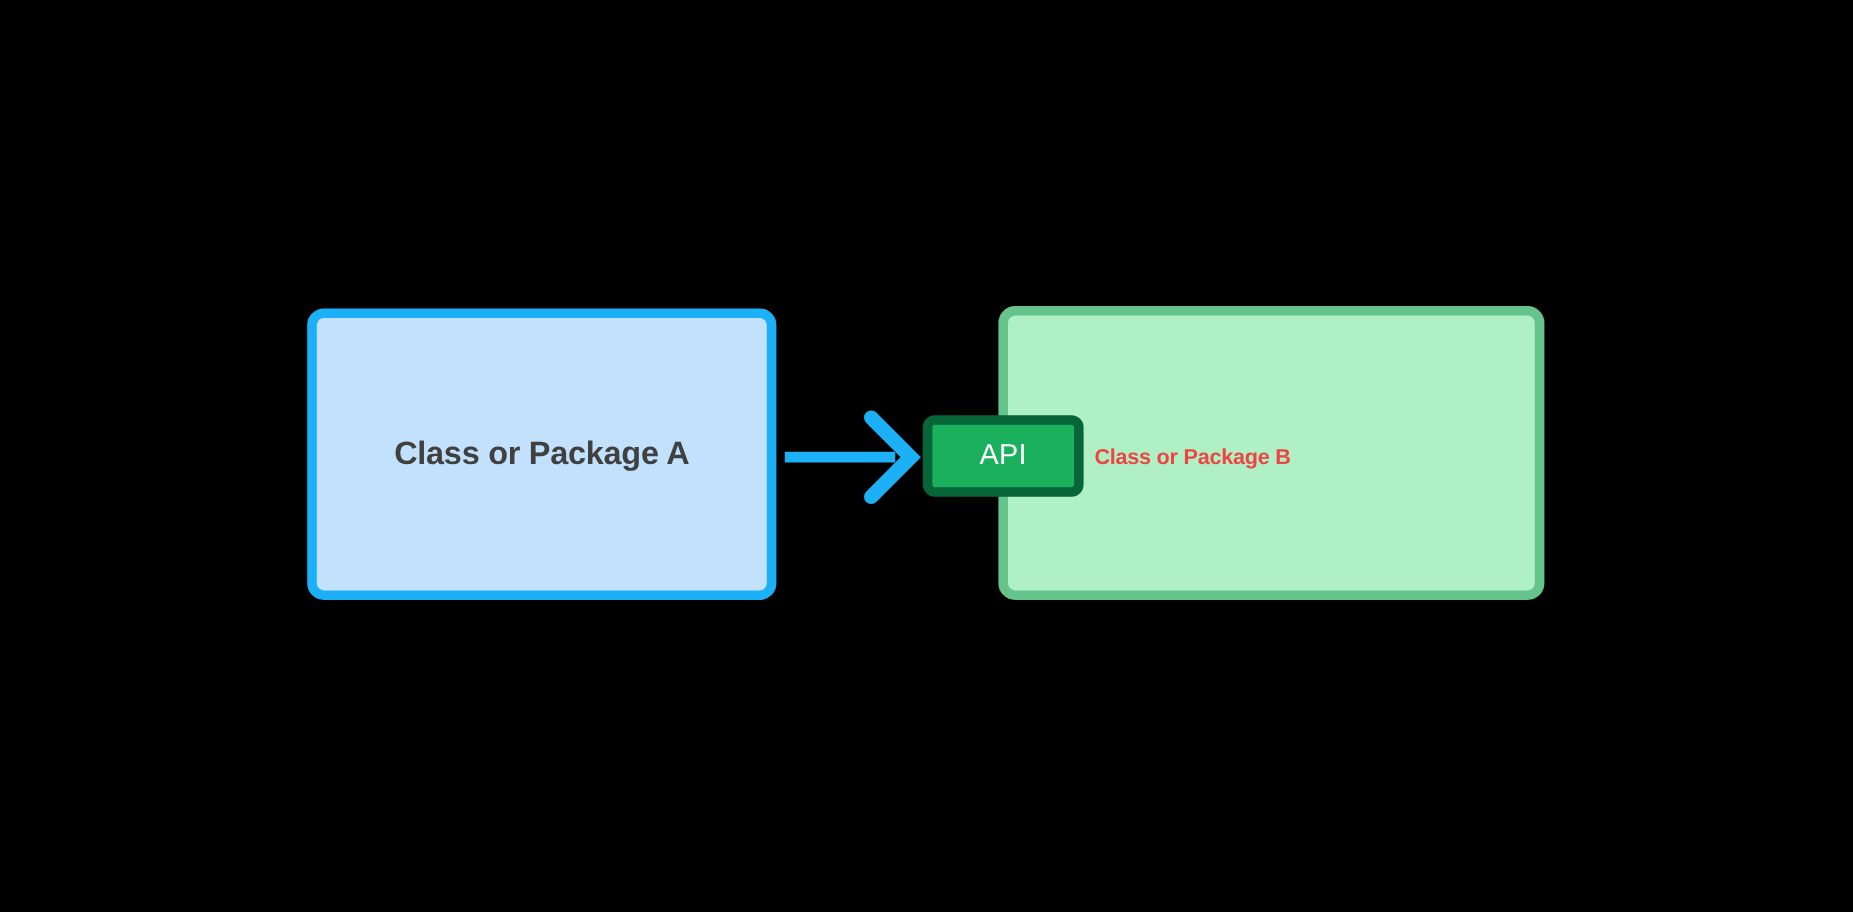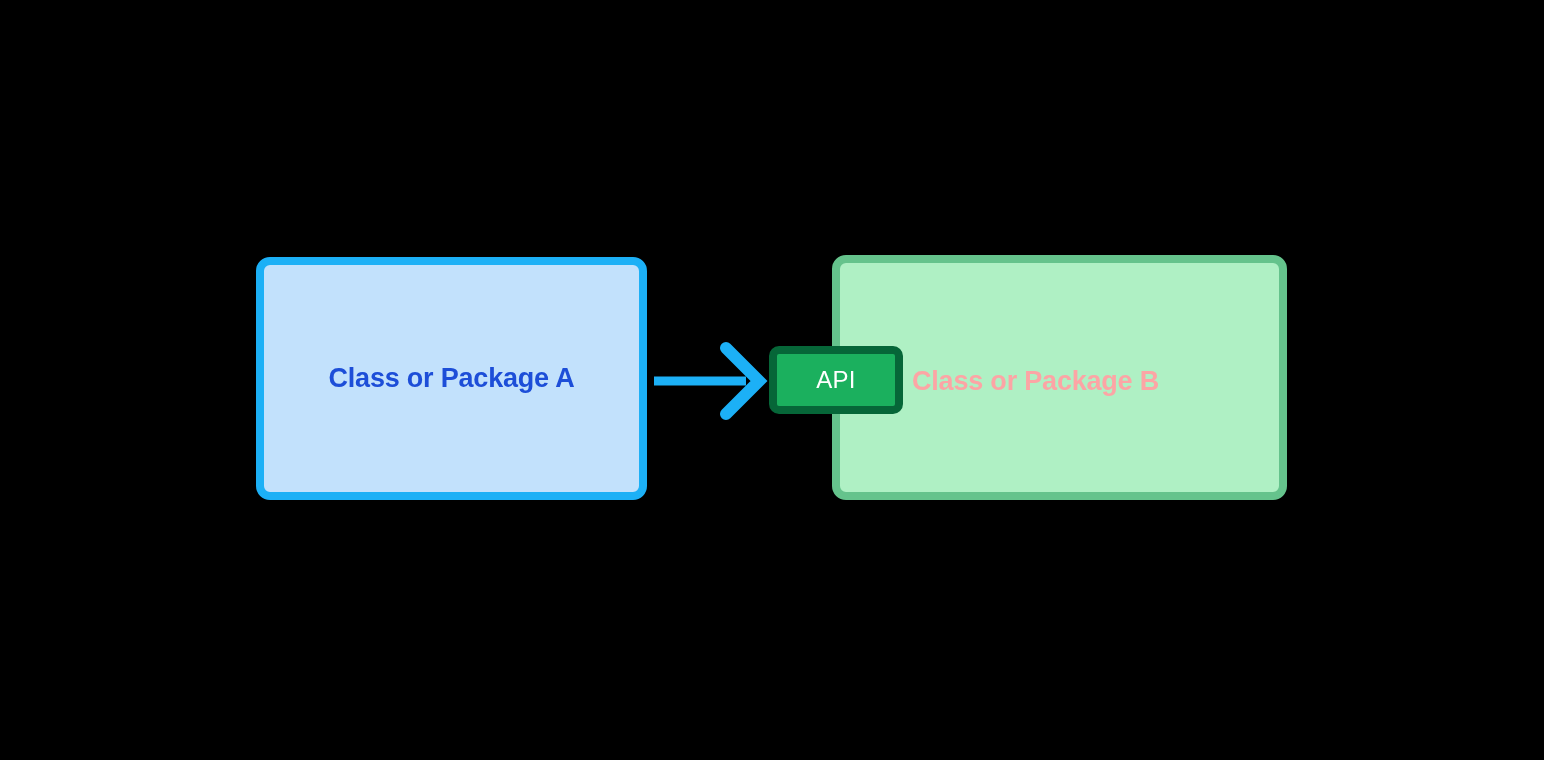--- a/index.html
+++ b/index.html
@@ -29,44 +29,44 @@
     background: #c2e1fc;
     border: 8px solid #1cb0f6;
     border-radius: 14px;
     display: flex;
     align-items: center;
     justify-content: center;
   }
   .node-a-label {
     font-size: 27px;
     font-weight: bold;
-    color: #1d4ed8;
+    color: #404040;
     letter-spacing: -0.2px;
     white-space: nowrap;
   }
 
   
   .node-b {
     position: absolute;
     left: 832px;
     top: 255px;
     width: 455px;
     height: 245px;
     box-sizing: border-box;
     background: #aff0c4;
     border: 8px solid #65c38c;
     border-radius: 14px;
   }
   .node-b-label {
     position: absolute;
     left: 912px;
     top: 364px;
-    font-size: 27px;
+    font-size: 18px;
     font-weight: bold;
-    color: #fca5a5;
+    color: #ef4444;
     letter-spacing: -0.2px;
     white-space: nowrap;
     line-height: 34px;
   }
 
   
   .edge-arrow {
     position: absolute;
     left: 650px;
     top: 336px;

